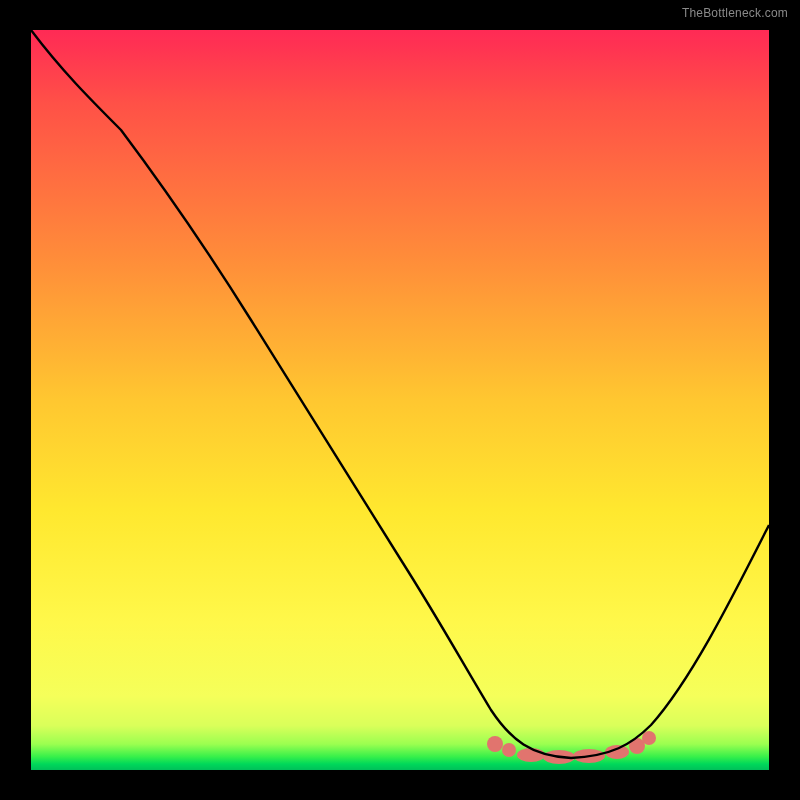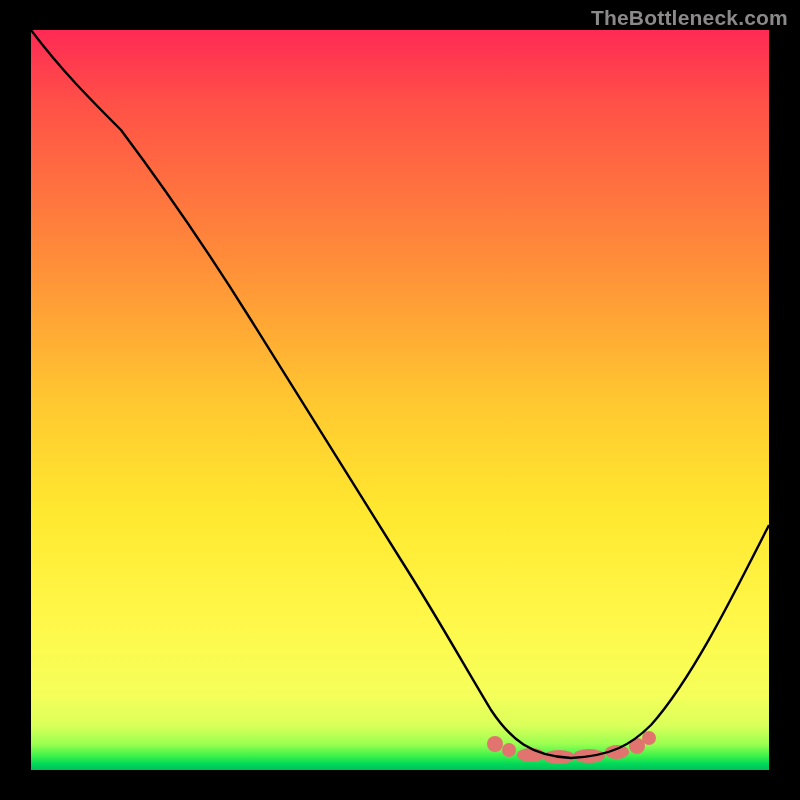--- a/index.html
+++ b/index.html
@@ -45,23 +45,23 @@
     left: 0;
     top: 0;
     width: 738px;
     height: 740px;
   }
   .watermark {
     position: absolute;
     top: 6px;
     right: 12px;
     color: #8a8a8a;
-    font-size: 21px;
+    font-size: 12px;
     letter-spacing: 0.2px;
-    font-weight: 700;
+    font-weight: 400;
   }
 </style>
 </head>
 <body>
 
 <div class="frame">
 
   <div class="watermark">TheBottleneck.com</div>
 
   <div class="plot">

